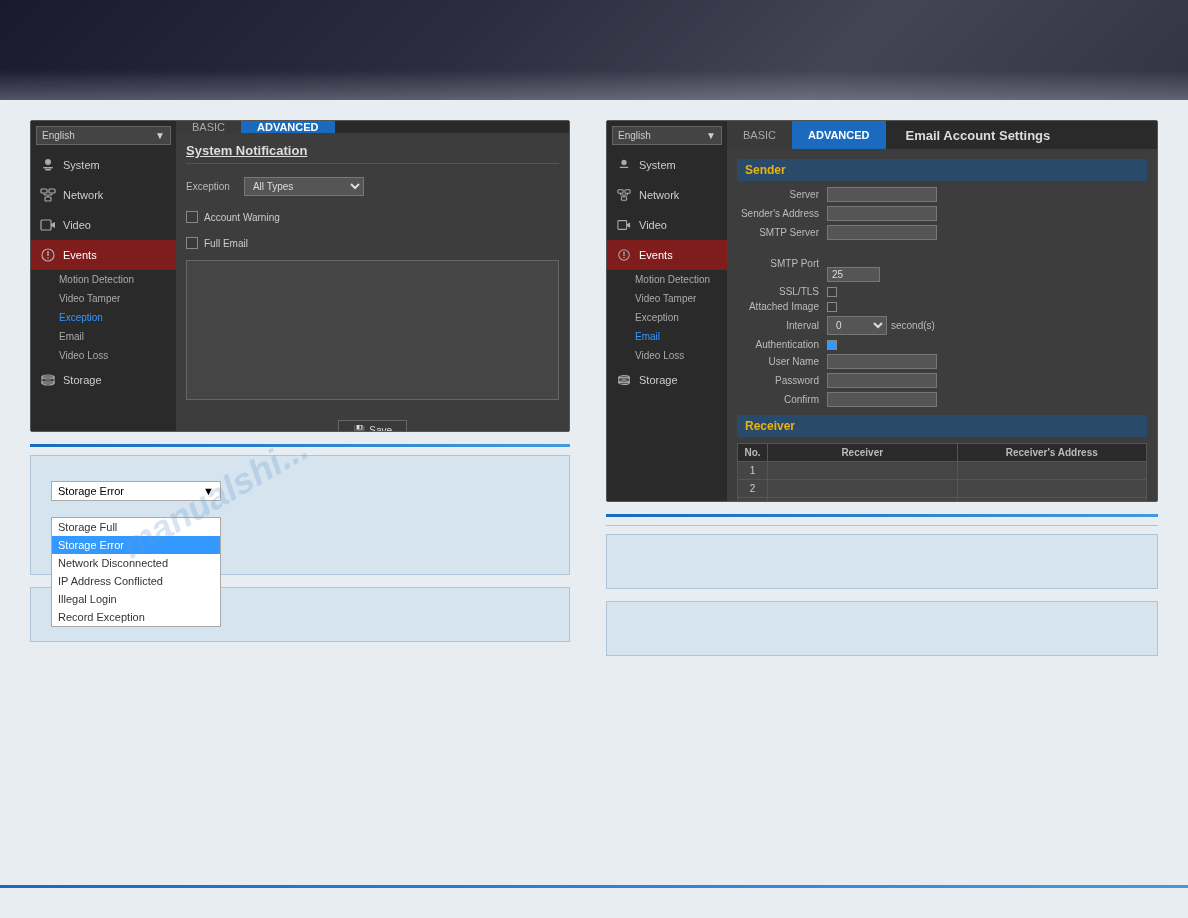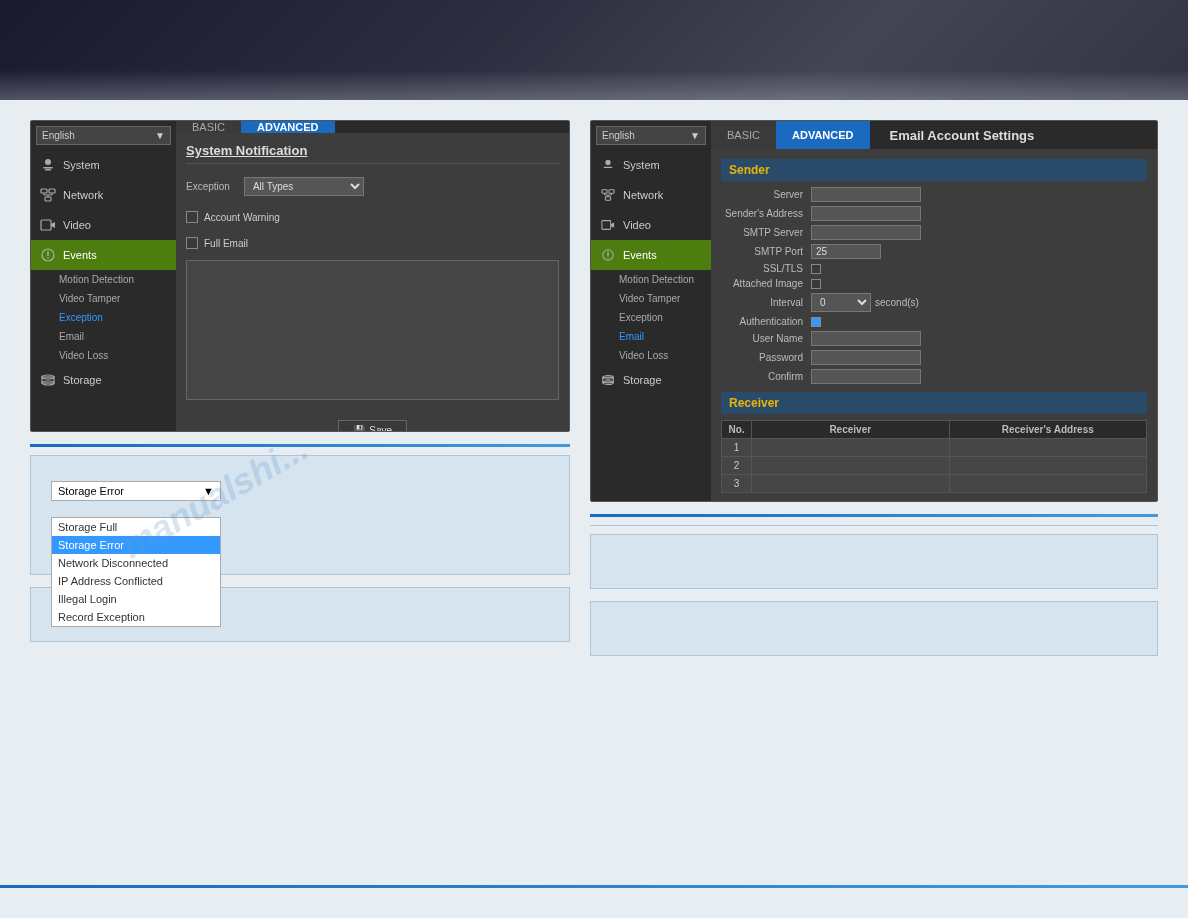--- a/index.html
+++ b/index.html
@@ -24,21 +24,21 @@
       content: '';
       position: absolute;
       bottom: 0; left: 0; right: 0; height: 30px;
       background: linear-gradient(to bottom, transparent, rgba(200,210,220,0.3));
     }
 
     
     .main-content {
       padding: 20px 30px;
       display: flex;
-      gap: 20px;
+      gap: 36px;
     }
 
     
     .left-panel {
       width: 540px;
       flex-shrink: 0;
     }
 
     
     .right-panel {
@@ -82,21 +82,21 @@
 
     .sidebar-menu-item {
       display: flex;
       align-items: center;
       padding: 6px 8px;
       color: #ccc;
       font-size: 11px;
       cursor: pointer;
       gap: 6px;
     }
-    .sidebar-menu-item.active { background: #4d7c0f; color: #fff; }
+    .sidebar-menu-item.active { background: #7f1d1d; color: #fff; }
 
     .sidebar-icon {
       width: 18px;
       height: 18px;
       flex-shrink: 0;
       display: flex;
       align-items: center;
       justify-content: center;
     }
 
@@ -324,21 +324,22 @@
       background: #555;
       border: 1px solid #777;
       color: #ddd;
       padding: 2px 4px;
       font-size: 10px;
       width: 110px;
       height: 15px;
     }
 
     .email-input-sm {
-      width: 70px;
+      width: 53px;
+      margin-top: 23px;
     }
 
     .checkbox-sm {
       width: 10px;
       height: 10px;
       border: 1px solid #888;
       background: #3a3a3a;
     }
 
     .receiver-table {

